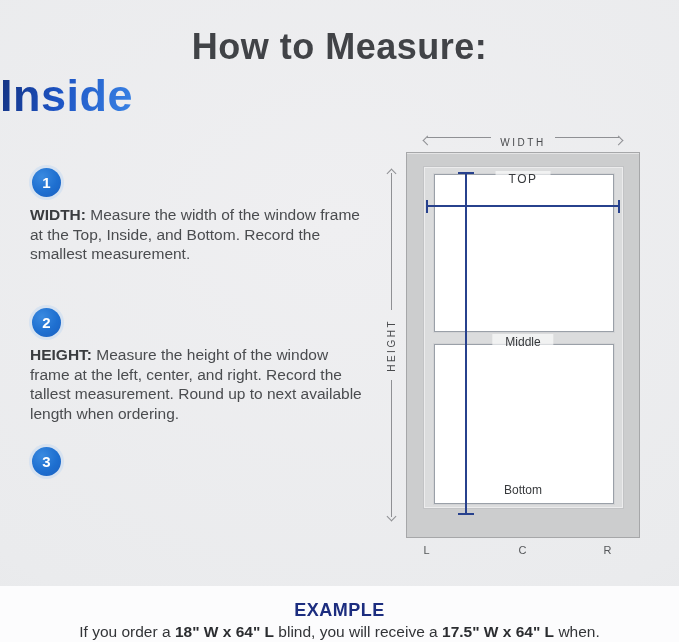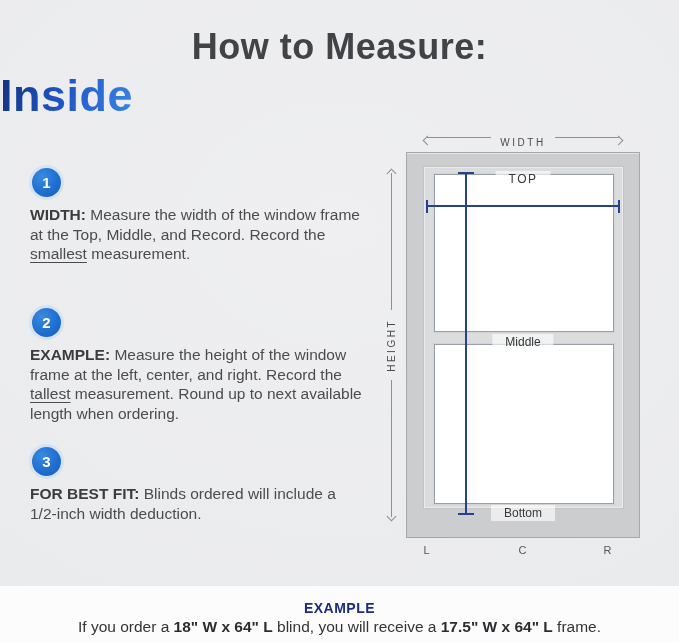--- a/index.html
+++ b/index.html
@@ -36,21 +36,21 @@
     color:#fff; font-weight:700; font-size:15px;
     display:flex; align-items:center; justify-content:center;
     box-shadow:0 0 0 3px rgba(198,218,242,.55);
     margin-left:2px;
   }
   .step-text{
     margin-top:8px; width:334px;
     font-size:15.5px; line-height:19.5px; color:#4a4c4f;
   }
   .step-lead{ font-weight:700; color:#3a3c3f; }
-  .step-underline{ text-decoration:underline; text-underline-offset:3px; }
+  .step-underline{ text-underline-offset:3px; }
 
   
   .w-arrow{
     position:absolute; left:424px; top:137px; width:198px; height:14px;
     display:flex; 
   }
   .aline{ flex:1; height:1px; background:#8f9094; }
   .alabel{
     font-size:10px; letter-spacing:2.5px; color:#494b4e; padding:0 9px; font-weight:500;
   }
@@ -98,66 +98,65 @@
   .mh-cap.l{ left:426px; top:200px; }
   .mh-cap.r{ left:618px; top:200px; }
 
   .dlabel{
     position:absolute; left:523px; transform:translate(-50%,-50%);
     background:rgba(255,255,255,.62); color:#37393c;
     padding:1px 13px; font-size:12px; z-index:3; white-space:nowrap;
   }
   .dlabel.top-l{ top:179px; letter-spacing:1.5px; font-size:12px; }
   .dlabel.mid-l{ top:342px; }
-  .dlabel.bot-l{ top:513px;text-align:right; }
+  .dlabel.bot-l{ top:490px;text-align:right; }
 
   .mark{
     position:absolute; top:544px; transform:translateX(-50%);
     font-size:11px; color:#55575a; letter-spacing:1px;
   }
   .mark.l{ left:427px; } .mark.c{ left:523px; } .mark.r{ left:608px; }
 
   
   .footer{
     position:absolute; left:0; top:586px; width:679px; height:56px;
     background:#fcfcfd; text-align:center;
   }
   .example-heading{
-    margin-top:14px; font-size:14px; font-weight:700; color:#1c2d7f; letter-spacing:.5px;text-align:center;
+    margin-top:14px; font-size:18px; font-weight:700; color:#1c2d7f; letter-spacing:.5px;text-align:center;
   }
   .example-text{ margin-top:2px; font-size:15.5px; color:#333538; }
   .example-text b{ color:#2b2d30; }
 </style>
 </head>
 <body>
 
 <div class="stage">
 
   <div class="header">
     <div class="title-line1">How to Measure:</div>
     <div class="title-line2">
       <span class="title-accent">Inside</span>
     </div>
   </div>
 
   <div class="steps">
 
     <div class="step s1">
       <div class="step-badge">1</div>
-      <div class="step-text"><span class="step-lead">WIDTH:</span><span> Measure the width of the window frame at the Top, Middle, and Record. Record the </span><span class="step-underline">smallest</span><span> measurement.</span></div>
+      <div class="step-text"><span class="step-lead">WIDTH:</span><span> Measure the width of the window frame at the Top, Inside, and Bottom. Record the </span><span class="step-underline">smallest</span><span> measurement.</span></div>
     </div>
 
     <div class="step s2">
       <div class="step-badge">2</div>
-      <div class="step-text"><span class="step-lead">EXAMPLE:</span><span> Measure the height of the window frame at the left, center, and right. Record the </span><span class="step-underline">tallest</span><span> measurement. Round up to next available length when ordering.</span></div>
+      <div class="step-text"><span class="step-lead">HEIGHT:</span><span> Measure the height of the window frame at the left, center, and right. Record the </span><span class="step-underline">tallest</span><span> measurement. Round up to next available length when ordering.</span></div>
     </div>
 
     <div class="step s3">
       <div class="step-badge">3</div>
-      <div class="step-text"><span class="step-lead">FOR BEST FIT:</span><span> Blinds ordered will include a 1/2-inch width deduction.</span><span class="step-underline"></span><span></span></div>
     </div>
 
   </div>
 
   <div>
 
     <div class="w-arrow">
       <span class="chev left"></span>
       <span class="aline"></span>
       <span class="alabel">WIDTH</span>
@@ -192,16 +191,16 @@
     <div class="dlabel bot-l">Bottom</div>
 
     <div class="mark l">L</div>
     <div class="mark c">C</div>
     <div class="mark r">R</div>
 
   </div>
 
   <div class="footer">
     <div class="example-heading">EXAMPLE</div>
-    <div class="example-text"><span>If you order a </span><b>18" W x 64" L</b><span> blind, you will receive a </span><b>17.5" W x 64" L</b><span> frame.</span></div>
+    <div class="example-text"><span>If you order a </span><b>18" W x 64" L</b><span> blind, you will receive a </span><b>17.5" W x 64" L</b><span> when.</span></div>
   </div>
 
 </div>
 
 </body></html>

